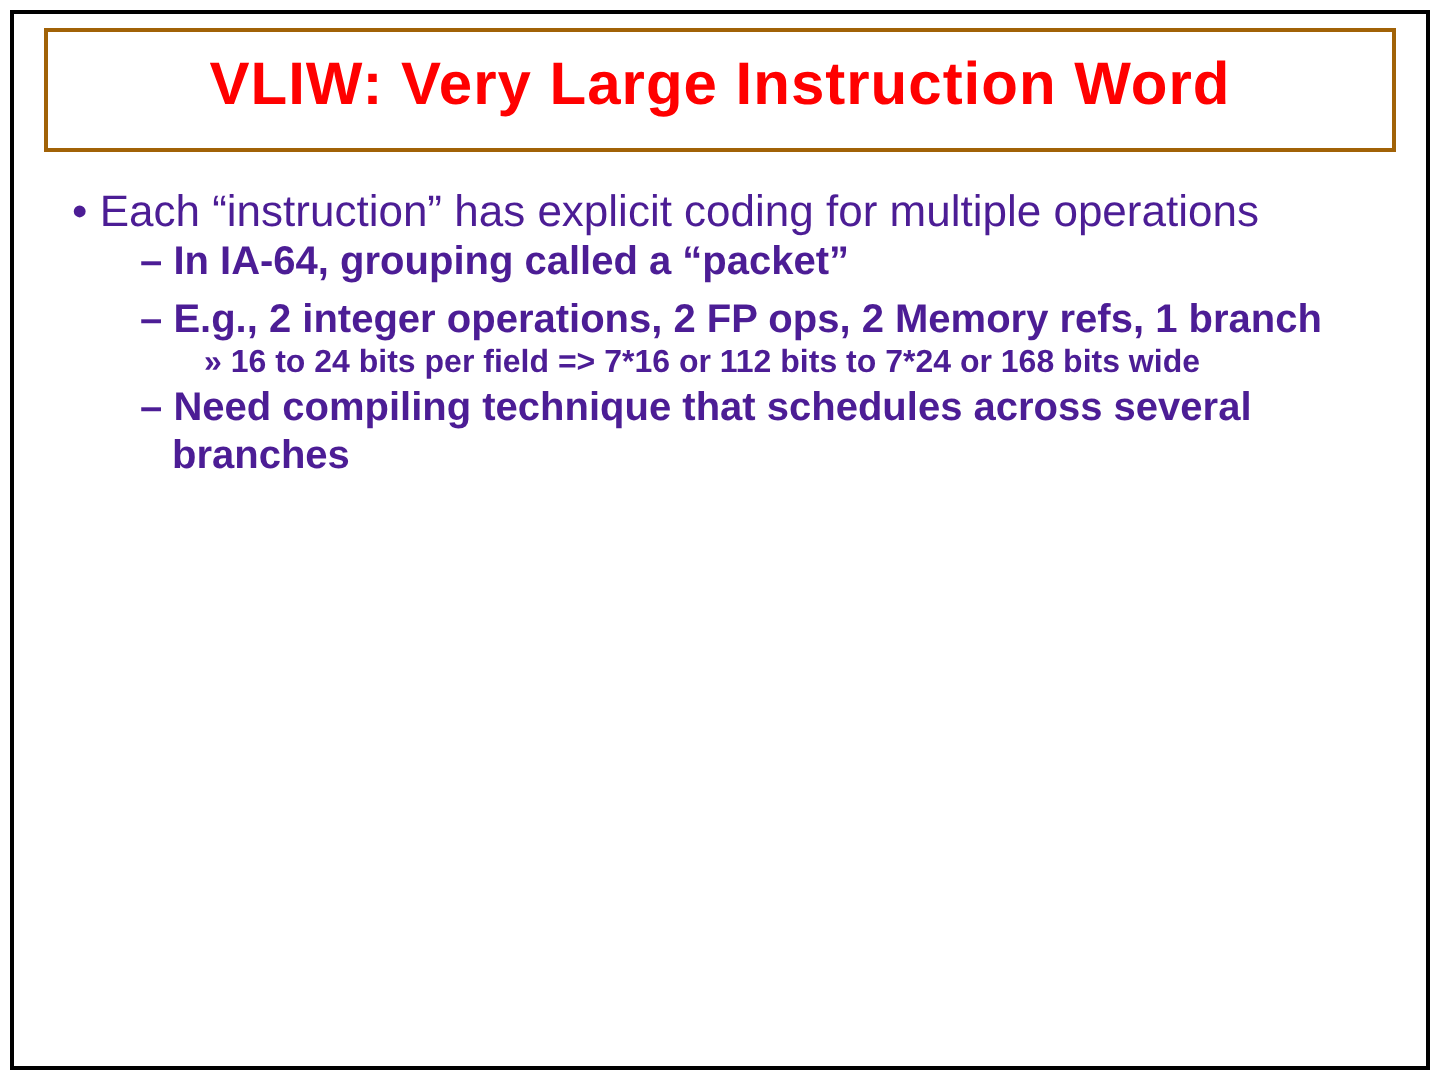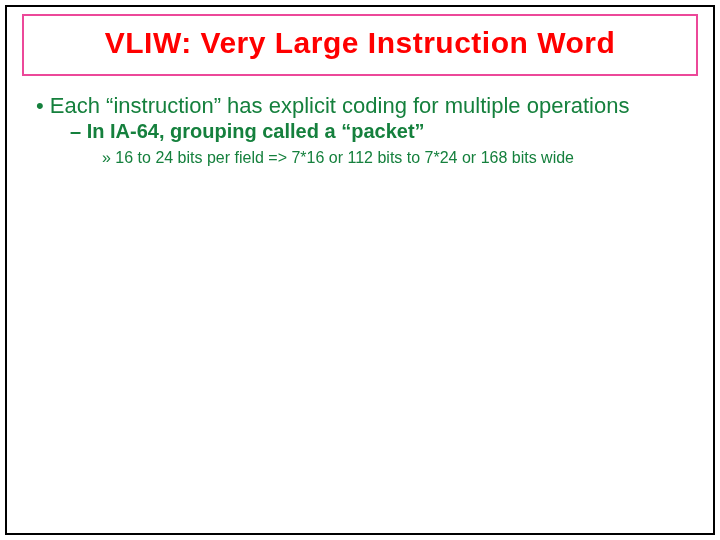--- a/index.html
+++ b/index.html
@@ -18,36 +18,36 @@
     right: 5px;
     bottom: 5px;
     border: 2px solid #000000;
     pointer-events: none;
   }
   .title-box {
     position: absolute;
     top: 14px;
     left: 22px;
     right: 22px;
-    border: 2px solid #ec4899;
+    border: 2px solid #a16207;
     padding: 10px 15px 14px 15px;
     text-align: center;
   }
   .title-text {
     color: #ff0000;
     font-size: 30px;
     font-weight: bold;
     letter-spacing: 0.5px;
   }
   .content {
     position: absolute;
     top: 93px;
     left: 26px;
     right: 20px;
-    color: #15803d;
+    color: #4c1d95;
   }
   .lvl1 {
     font-size: 22px;
     margin-bottom: 2px;
     padding-left: 28px;
     text-indent: -18px;
     line-height: 1.15;
   }
   .lvl1::before {
     content: "• ";
@@ -58,21 +58,21 @@
     padding-left: 60px;
     text-indent: -16px;
     line-height: 1.18;
     margin-bottom: 1px;
   }
   .lvl2::before {
     content: "– ";
   }
   .lvl3 {
     font-size: 16px;
-    font-weight: normal;
+    font-weight: bold;
     padding-left: 92px;
     text-indent: -16px;
     line-height: 1.18;
     margin-bottom: 1px;
   }
   .lvl3::before {
     content: "» ";
   }
   .gap {
     height: 4px;
@@ -84,14 +84,16 @@
 <div class="slide-border"></div>
 
 <div class="title-box">
   <div class="title-text">VLIW: Very Large Instruction Word</div>
 </div>
 
 <div class="content">
   <div class="lvl1">Each “instruction” has explicit coding for multiple operations</div>
   <div class="lvl2">In IA-64, grouping called a “packet”</div>
   <div class="gap"></div>
+  <div class="lvl2">E.g., 2 integer operations, 2 FP ops, 2 Memory refs, 1 branch</div>
   <div class="lvl3">16 to 24 bits per field =&gt; 7*16 or 112 bits to 7*24 or 168 bits wide</div>
+  <div class="lvl2">Need compiling technique that schedules across several branches</div>
 </div>
 
 </body></html>

